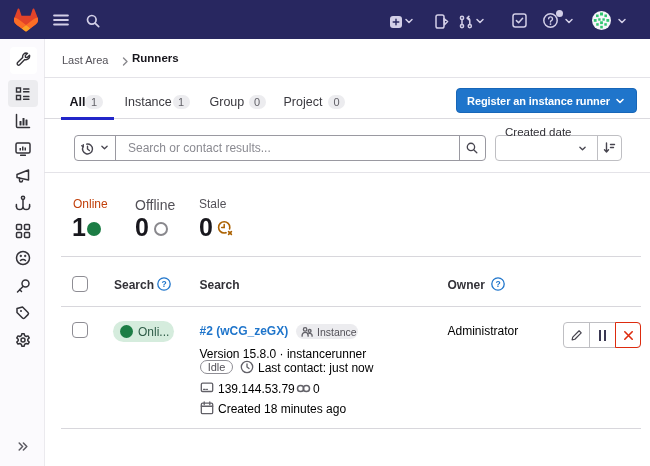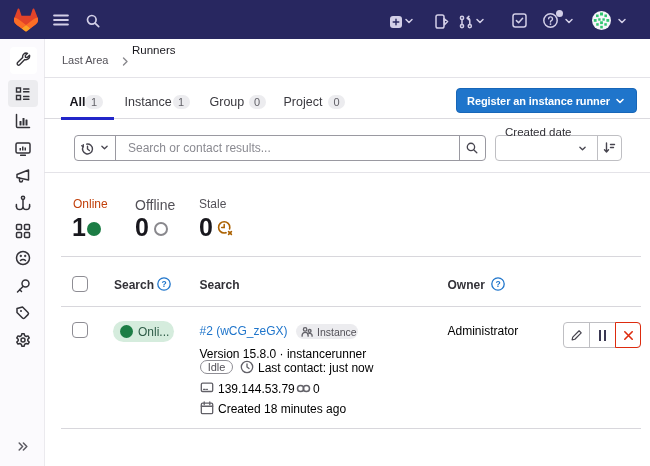--- a/index.html
+++ b/index.html
@@ -165,21 +165,21 @@
   </svg>
 
 <svg class="abs" style="left:18px;top:441.5px" width="10" height="9" viewBox="0 0 10 9" fill="none" stroke="#5c5b63" stroke-width="1.5" stroke-linecap="round" stroke-linejoin="round">
     <path d="m1.2 1 3.4 3.5L1.2 8M5.4 1l3.4 3.5L5.4 8"></path>
   </svg>
 
 <div class="abs" style="left:62px;top:54px;font-size:11px;color:#535158">Last Area</div>
 <svg class="abs" style="left:122px;top:57px" width="7" height="9" viewBox="0 0 7 9" fill="none" stroke="#89888d" stroke-width="1.4" stroke-linecap="round" stroke-linejoin="round">
     <path d="m1.5 1 3.5 3.5L1.5 8"></path>
   </svg>
-<div class="abs" style="left:132px;top:44px;font-size:11.5px;font-weight:normal;color:#18171d">Runners</div>
+<div class="abs" style="left:132px;top:52px;font-size:11.5px;font-weight:bold;color:#18171d">Runners</div>
 <div class="divider" style="left:44px;top:77px;width:606px"></div>
 
 <div class="tabtxt" style="left:69.5px;color:#18171d;font-weight:bold">All</div>
 <div class="pill" style="left:85px;width:18px">1</div>
 <div class="tabtxt" style="left:124.5px">Instance</div>
 <div class="pill" style="left:172.5px;width:17px">1</div>
 <div class="tabtxt" style="left:209.5px">Group</div>
 <div class="pill" style="left:248.5px;width:17px">0</div>
 <div class="tabtxt" style="left:283.5px">Project</div>
 <div class="pill" style="left:328px;width:17px">0</div>
@@ -246,21 +246,21 @@
 <svg class="qm" style="left:491px" viewBox="0 0 14 14" fill="none">
     <circle cx="7" cy="7" r="6.2" stroke="#1f75cb" stroke-width="1.3"></circle>
     <text x="7" y="10" text-anchor="middle" font-size="8.5" font-weight="bold" fill="#1f75cb" font-family="Liberation Sans">?</text>
   </svg>
 <div class="divider" style="left:61px;top:306px;width:580px;background:#d8d7dc"></div>
 
 <div class="chk" style="top:322px"></div>
 <div class="abs" style="left:113px;top:321px;width:61px;height:21px;border-radius:11px;background:#d5ecdd"></div>
 <div class="abs" style="left:120px;top:325px;width:13px;height:13px;border-radius:50%;background:#1c7d45"></div>
 <div class="abs" style="left:138px;top:325px;font-size:12px;color:#2f5d48">Onli...</div>
-<div class="abs" style="left:199.5px;top:324px;font-size:12px;font-weight:normal;color:#1f75cb">#2 (wCG_zeGX)</div>
+<div class="abs" style="left:199.5px;top:324px;font-size:12px;font-weight:bold;color:#1f75cb">#2 (wCG_zeGX)</div>
 <div class="abs" style="left:296px;top:324px;width:62px;height:15px;border-radius:8px;background:#ececef"></div>
 <svg class="abs" style="left:301px;top:326px;width:12px;height:12px" viewBox="0 0 16 16" fill="none" stroke="#626168" stroke-width="1.8">
     <circle cx="5.5" cy="4.5" r="2.3"></circle>
     <path d="M1.5 13.5v-1a4 4 0 0 1 4-4 4 4 0 0 1 4 4v1" stroke-linecap="round"></path>
     <circle cx="11.5" cy="6.5" r="1.9"></circle>
     <path d="M10.5 9.9a3.2 3.2 0 0 1 4.3 3v.6" stroke-linecap="round"></path>
   </svg>
 <div class="abs" style="left:317px;top:326px;font-size:10.5px;color:#535158">Instance</div>
 <div class="dtl" style="left:199.5px;top:346.5px">Version 15.8.0 · instancerunner</div>
 <div class="abs" style="left:200px;top:360px;width:33px;height:14px;border:1px solid #8f8e95;border-radius:8px;font-size:11px;color:#535158;display:flex;align-items:center;justify-content:center">Idle</div>

